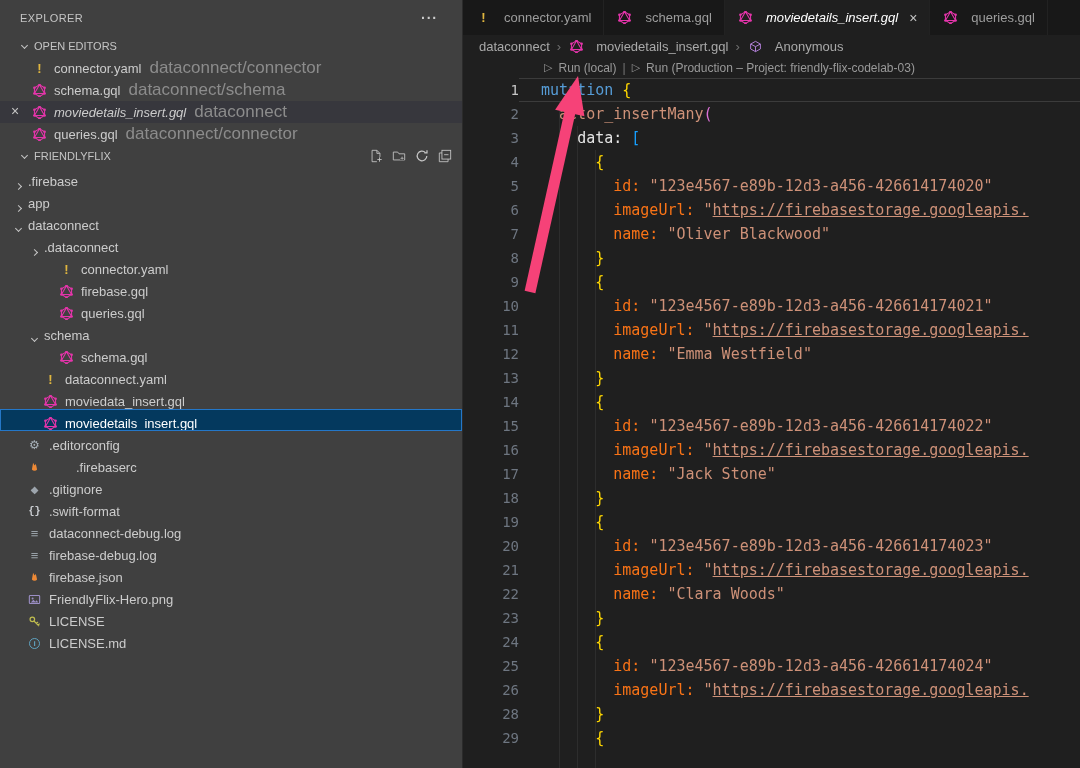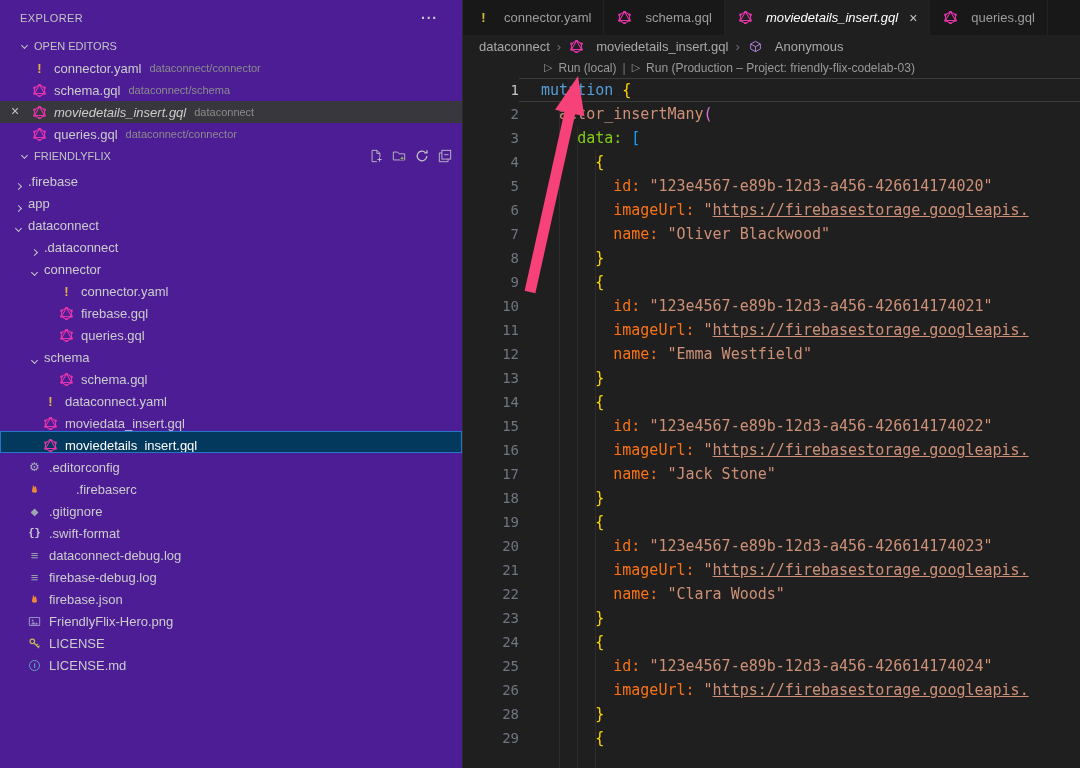--- a/index.html
+++ b/index.html
@@ -1,41 +1,41 @@
 <!DOCTYPE html>
 <html><head>
 <meta charset="utf-8">
 <style>
   *{margin:0;padding:0;box-sizing:border-box}
   html,body{width:1080px;height:768px;overflow:hidden;background:#1f1f1f;
     font-family:"Liberation Sans","DejaVu Sans",sans-serif;color:#ccc}
   .app{position:relative;display:flex;width:1080px;height:768px}
 
   
-  .sidebar{width:463px;min-width:463px;background:#4c1d95;border-right:1px solid #2b2b2b;
+  .sidebar{width:463px;min-width:463px;background:#404040;border-right:1px solid #2b2b2b;
     font-size:13px;overflow:hidden;display:flex;flex-direction:column}
   .pane-header{height:35px;flex:0 0 auto;display:flex;align-items:center;justify-content:space-between;
     padding:0 24px 0 20px}
   .pane-title{font-size:11px;color:#c5c5c5;letter-spacing:.4px}
   .kebab{color:#cdcdcd;font-size:14px;font-weight:bold;letter-spacing:1px;cursor:pointer}
   .sec-header{height:22px;flex:0 0 auto;display:flex;align-items:center;padding:0 10px 0 16px;
     font-size:11px;font-weight:normal;color:#c5c5c5}
   .sec-actions{margin-left:auto;display:flex;gap:9px;align-items:center}
   .sec-actions span{cursor:pointer;display:inline-flex}
   .chev{width:5px;height:5px;border-right:1.2px solid #c5c5c5;border-bottom:1.2px solid #c5c5c5;
     display:inline-block;flex:0 0 auto}
   .chev.down{transform:rotate(45deg);margin:0 7px 2px 6px}
   .chev.right{transform:rotate(-45deg);margin:0 7px 0 6px}
   .oe-row{height:22px;flex:0 0 auto;display:flex;align-items:center;padding-left:31px;position:relative;cursor:pointer;white-space:nowrap}
   .oe-row.active{background:#37373d}
   .oe-close{position:absolute;left:11px;top:2px;color:#c5c5c5;font-size:14px;cursor:pointer}
   .fic{width:17px;height:16px;display:inline-flex;justify-content:center;align-items:center;margin-right:6px;flex:0 0 auto}
   .oe-name{color:#cccccc}
   .oe-name.preview{font-style:italic}
-  .oe-desc{color:#8c8c8c;font-size:11px;margin-left:8px}
+  .oe-desc{color:#8c8c8c;font-size:17px;margin-left:8px}
   #tree{flex:1;overflow:hidden}
   .tree-row{height:22px;display:flex;align-items:flex-end;cursor:pointer;white-space:nowrap}
   .tree-row .lbl{color:#cccccc}
   .tree-row.selected{background:#04395e;outline:1px solid #2477c8;outline-offset:-1px}
   .tree-row.selected .lbl{color:#ffffff}
 
   
   .warn-glyph{color:#e0b63f;font-weight:bold;font-size:13px}
   .gear-glyph{color:#a8b2ba;font-size:12px}
   .git-glyph{color:#9da5ad;font-size:10px}
@@ -62,21 +62,21 @@
   .lens-sep{color:#777}
   .code{position:relative;flex:1;font-family:"DejaVu Sans Mono","Liberation Mono",monospace;
     font-size:15px;line-height:24px;overflow:hidden;z-index:1}
   .cl{display:flex;height:24px;white-space:pre}
   .g{width:56px;text-align:right;color:#6e7681;flex:0 0 auto;font-size:14px}
   .lb{flex:1;padding-left:22px}
   .cl.cur .lb{box-shadow:inset 0 1px 0 #3b3b3b,inset 0 -1px 0 #3b3b3b}
   .cl.cur .g{color:#c6c6c6}
   .t-kw{color:#569cd6}
   .t-fn{color:#ce9178}
-  .t-arg{color:#84cc16}
+  .t-arg{color:#e5e5e5}
   .t-key{color:#f97316}
   .t-str{color:#ce9178}
   .t-link{color:#ce9178;text-decoration:underline}
   .t-b1{color:#ffd700}
   .t-b2{color:#da70d6}
   .t-b3{color:#179fff}
   .guide{position:absolute;width:1px;background:#2d2d2d;z-index:0;bottom:0}
   .arrow-layer{position:absolute;inset:0;z-index:9;pointer-events:none}
 </style>
 </head>
@@ -207,24 +207,20 @@
           <span class="chev right"></span>
           <span class="lbl">app</span>
         </div>
         <div class="tree-row" style="padding-left: 10px;">
           <span class="chev down"></span>
           <span class="lbl">dataconnect</span>
         </div>
         <div class="tree-row" style="padding-left: 26px;">
           <span class="chev right"></span>
           <span class="lbl">.dataconnect</span>
-        </div>
-        <div class="tree-row" style="padding-left: 26px;">
-          <span class="chev down"></span>
-          <span class="lbl">connector</span>
         </div>
         <div class="tree-row" style="padding-left: 58px;">
           <span class="fic">
             <span class="warn-glyph">!</span>
           </span>
           <span class="lbl">connector.yaml</span>
         </div>
         <div class="tree-row" style="padding-left: 58px;">
           <span class="fic">
             <svg viewBox="0 0 100 100" width="13" height="13">

